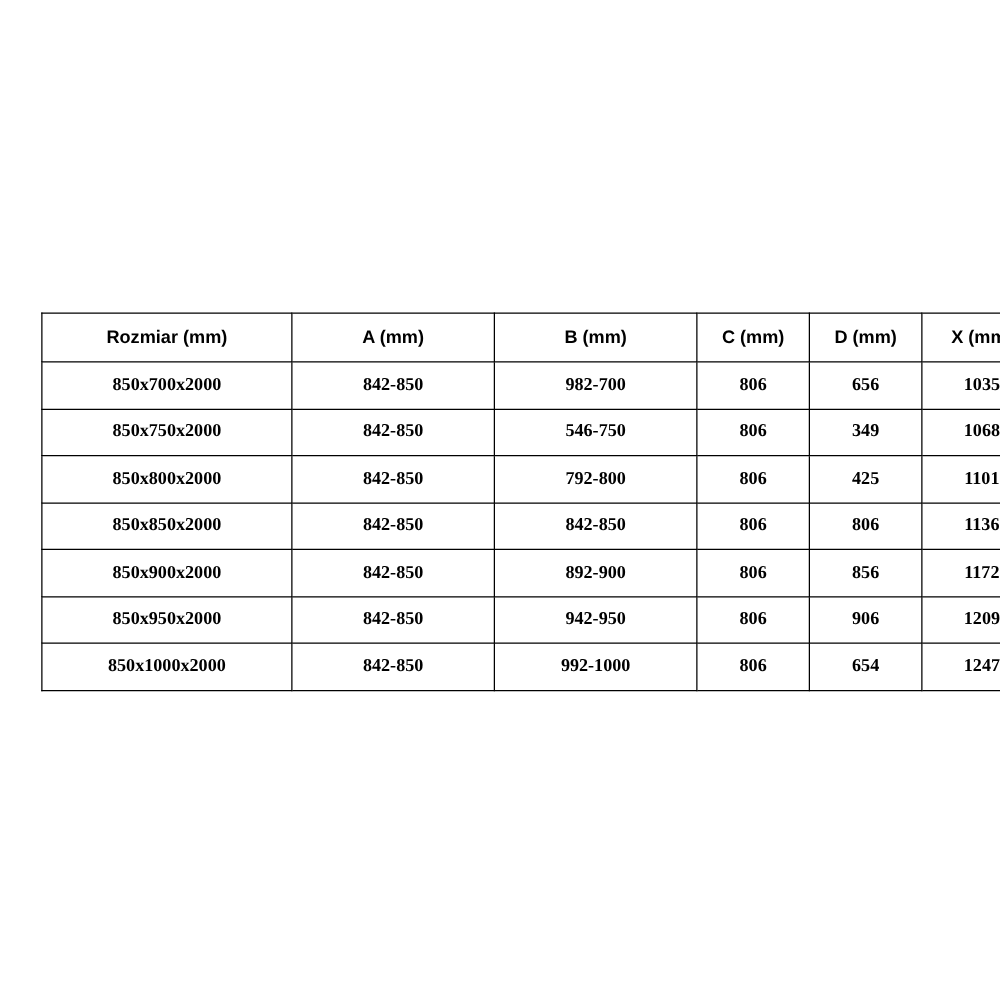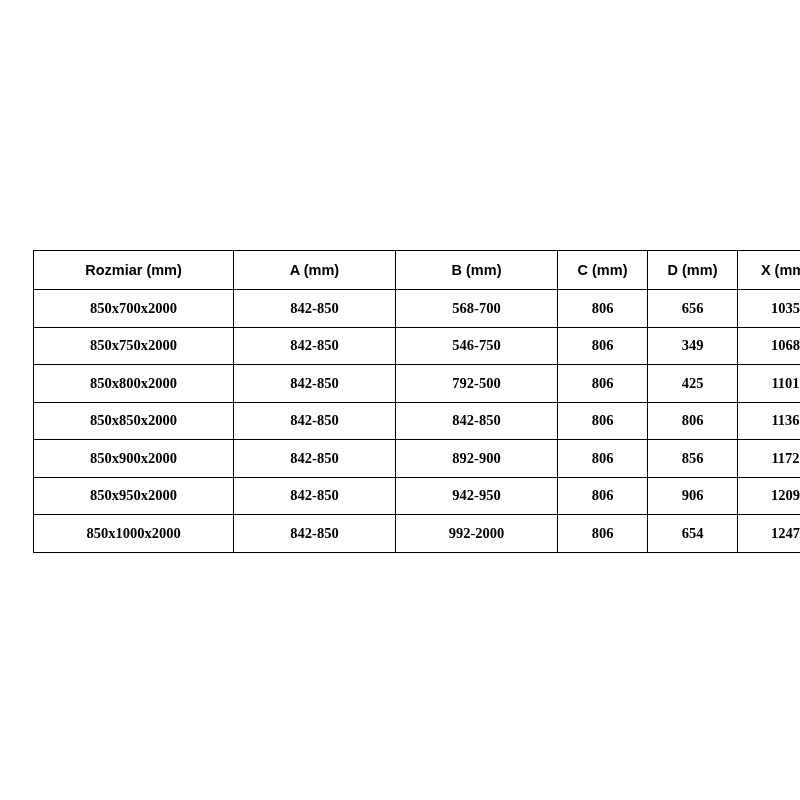--- a/index.html
+++ b/index.html
@@ -79,37 +79,37 @@
           <th>B (mm)</th>
           <th>C (mm)</th>
           <th>D (mm)</th>
           <th>X (mm)</th>
         </tr>
       </thead>
       <tbody>
         <tr>
           <td>850x700x2000</td>
           <td>842-850</td>
-          <td>568-700</td>
+          <td>982-700</td>
           <td>806</td>
           <td>656</td>
           <td>1035</td>
         </tr>
         <tr>
           <td>850x750x2000</td>
           <td>842-850</td>
           <td>546-750</td>
           <td>806</td>
           <td>349</td>
           <td>1068</td>
         </tr>
         <tr>
           <td>850x800x2000</td>
           <td>842-850</td>
-          <td>792-500</td>
+          <td>792-800</td>
           <td>806</td>
           <td>425</td>
           <td>1101</td>
         </tr>
         <tr>
           <td>850x850x2000</td>
           <td>842-850</td>
           <td>842-850</td>
           <td>806</td>
           <td>806</td>
@@ -127,21 +127,21 @@
           <td>850x950x2000</td>
           <td>842-850</td>
           <td>942-950</td>
           <td>806</td>
           <td>906</td>
           <td>1209</td>
         </tr>
         <tr>
           <td>850x1000x2000</td>
           <td>842-850</td>
-          <td>992-2000</td>
+          <td>992-1000</td>
           <td>806</td>
           <td>654</td>
           <td>1247</td>
         </tr>
       </tbody>
     </table>
   </div>
 </div>
 
 </body></html>

